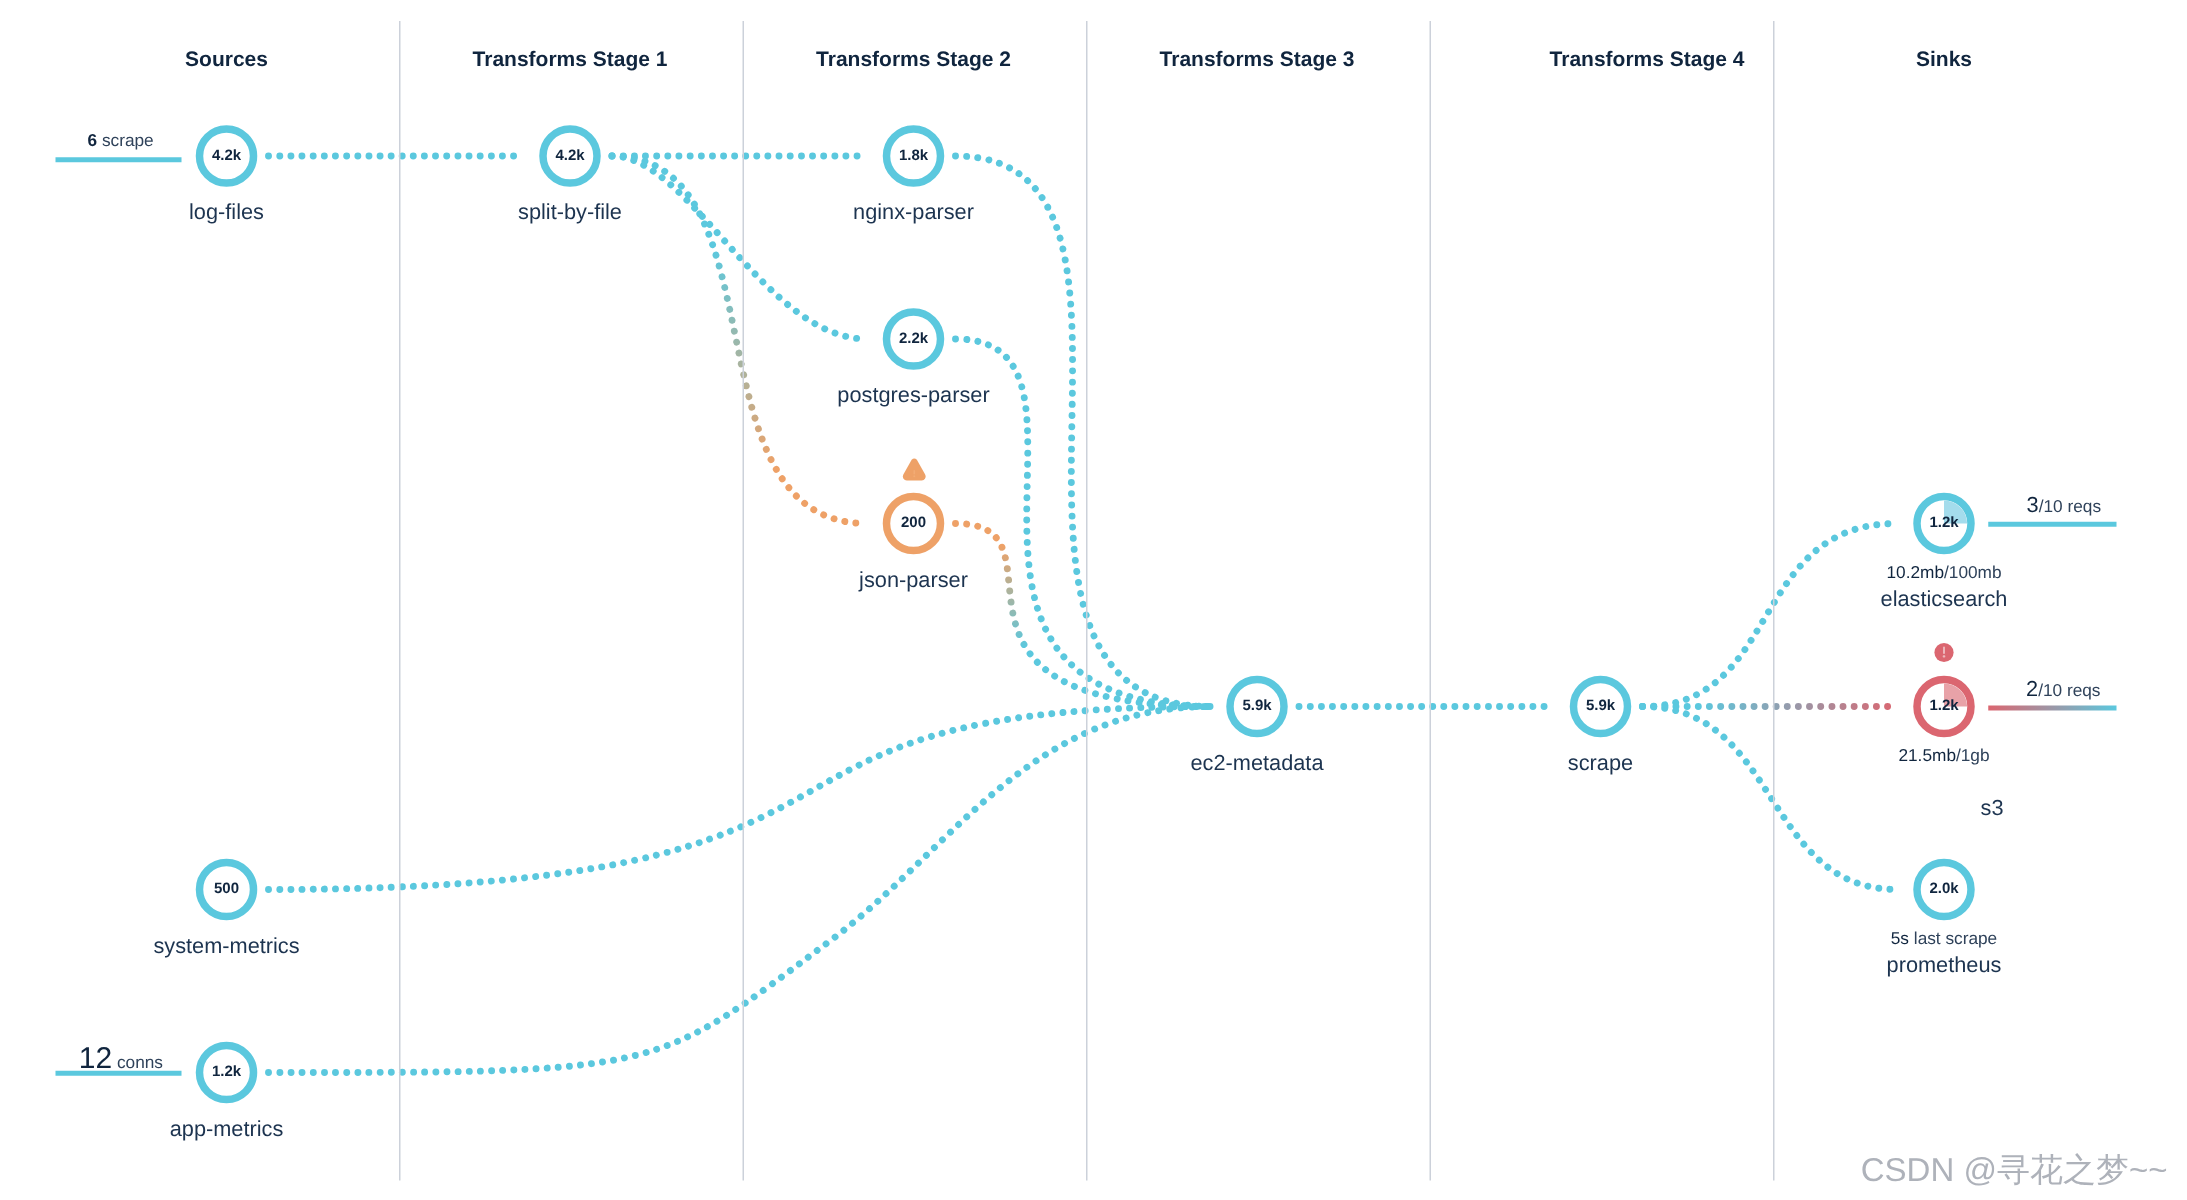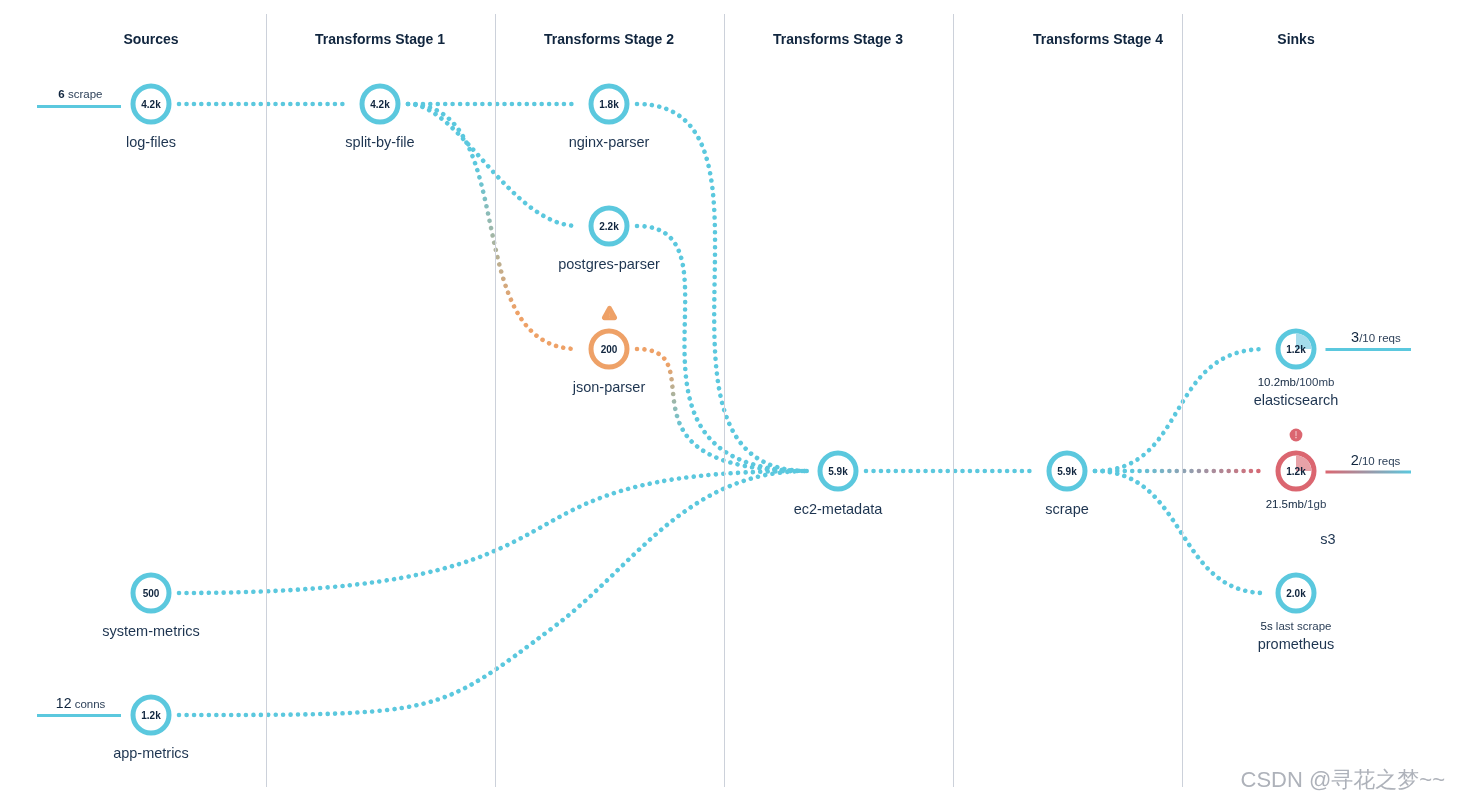--- a/index.html
+++ b/index.html
@@ -19,21 +19,21 @@
   .ring .val{position:absolute;inset:0;display:flex;align-items:center;justify-content:center;
              font-size:10px;font-weight:bold;color:var(--text-dark);}
   .nlabel{position:absolute;transform:translateX(-50%);white-space:nowrap;
           font-size:14.5px;color:var(--text-label);line-height:1;}
   .nsub{position:absolute;transform:translateX(-50%);white-space:nowrap;font-size:11.5px;color:var(--text-muted);line-height:1;}
   .nsub b{color:var(--text-dark);font-weight:normal;}
   .meterlabel{position:absolute;white-space:nowrap;font-size:11.5px;color:var(--text-muted);transform:translateX(-50%);line-height:1;}
   .meterlabel b{color:var(--text-dark);font-weight:normal;font-size:14.5px;}
   .inlabel{position:absolute;white-space:nowrap;font-size:11.5px;color:var(--text-muted);transform:translateX(-50%);line-height:1;}
   .inlabel b{color:var(--text-dark);font-weight:bold;}
-  .inlabel.big b{font-weight:normal;font-size:14px;}
+  .inlabel.big b{font-weight:normal;font-size:20px;}
   .watermark{position:absolute;right:13px;bottom:9.5px;color:var(--watermark);font-size:22px;line-height:1;}
 </style>
 </head>
 <body>
 
 <div id="stage">
   <svg id="edges" viewBox="0 0 1458 800">
       <defs>
         <linearGradient id="eg3" gradientUnits="userSpaceOnUse" x1="408" y1="104" x2="408" y2="349">
           <stop offset="25%" stop-color="#5bc8de"></stop>

